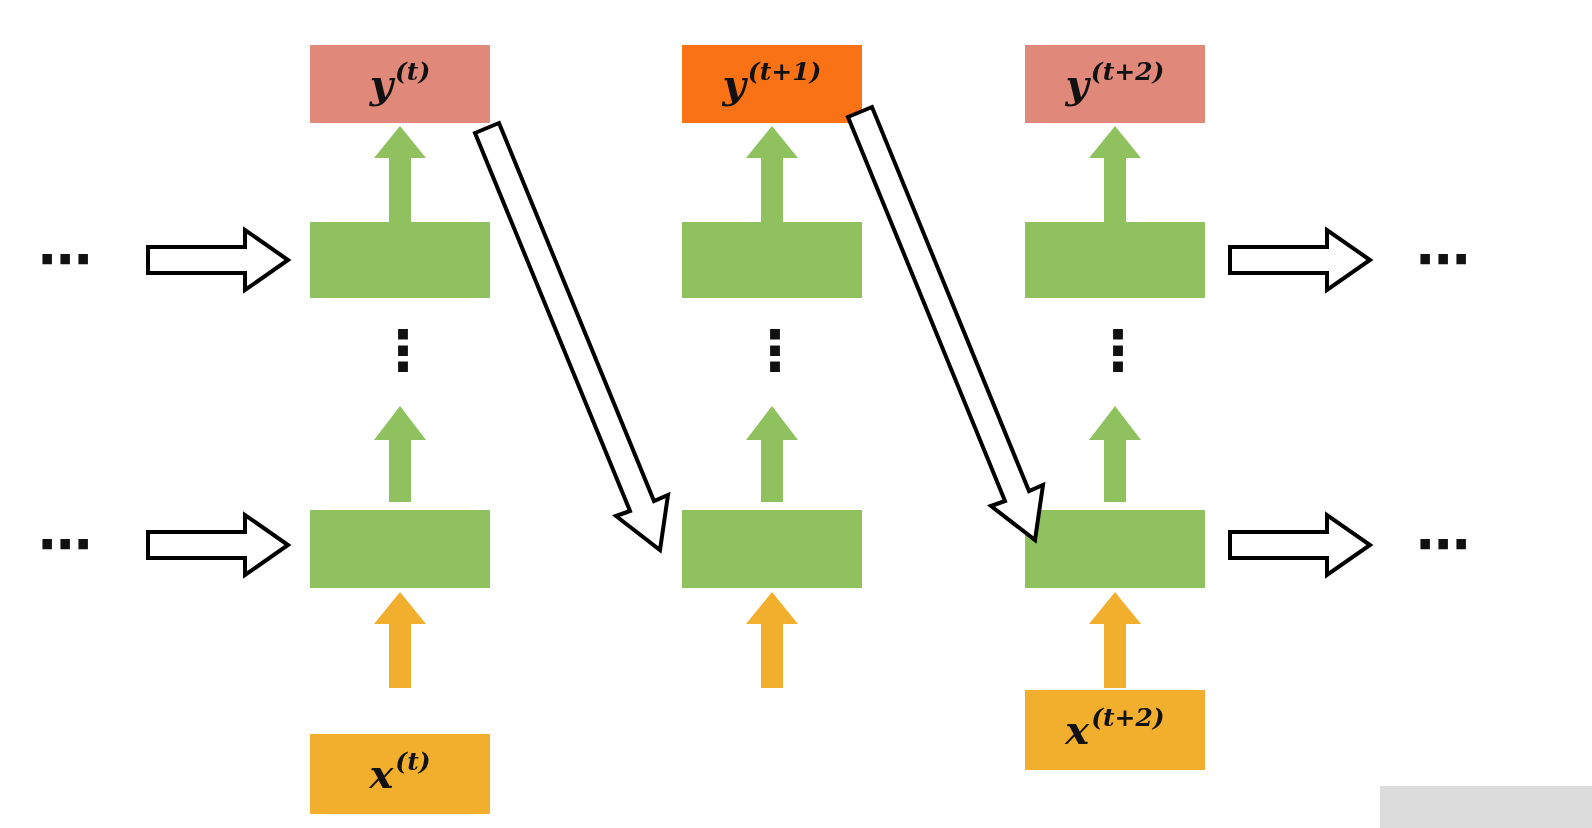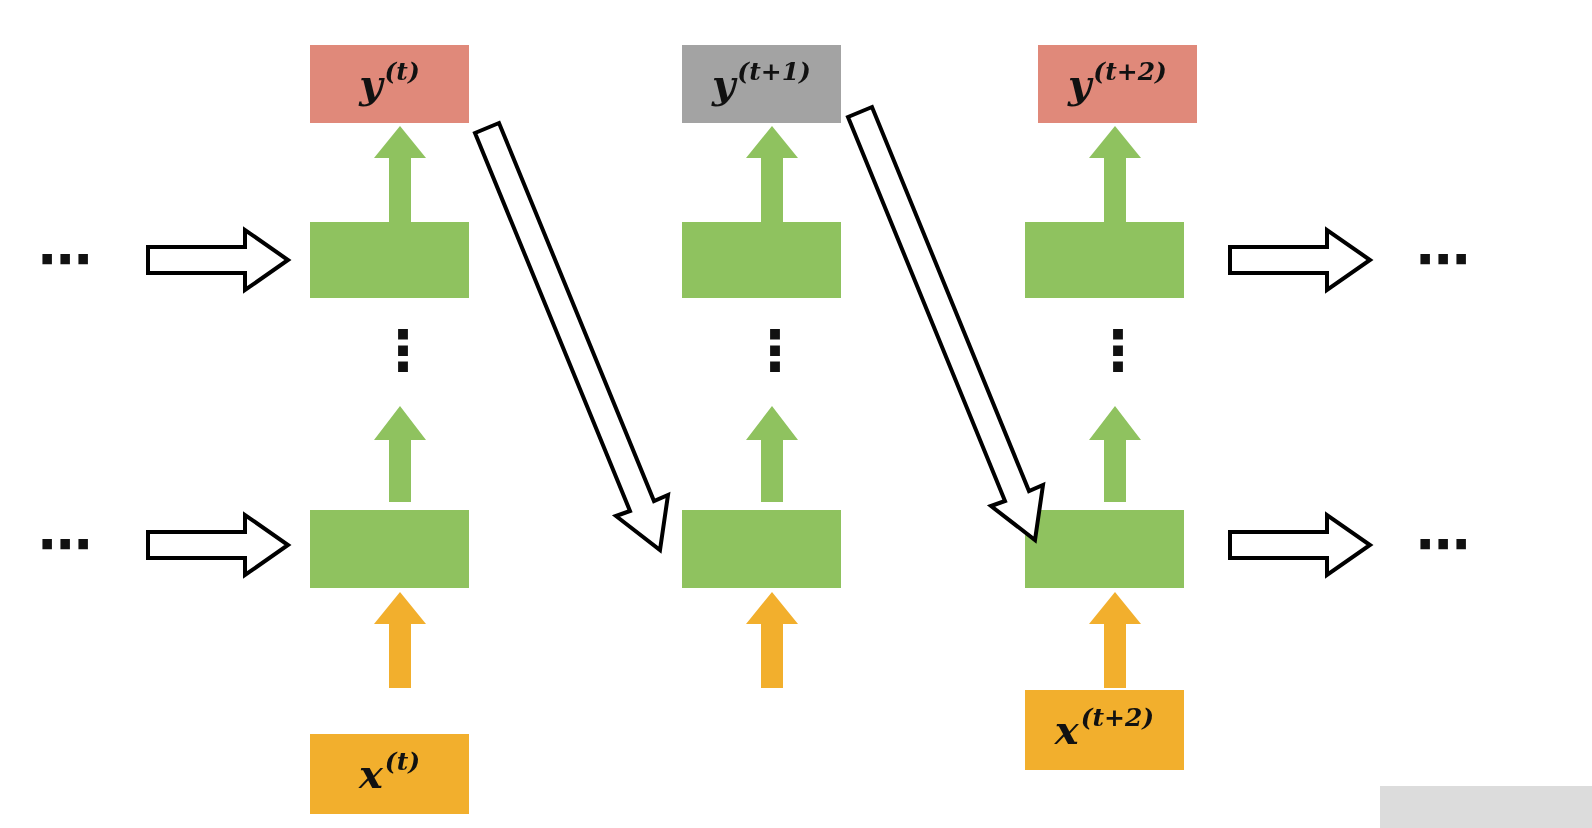--- a/index.html
+++ b/index.html
@@ -7,21 +7,21 @@
   .canvas {
     position: relative;
     width: 1592px;
     height: 828px;
     background: #ffffff;
     overflow: hidden;
     font-family: "DejaVu Serif", serif;
   }
   .box {
     position: absolute;
-    width: 159px;
+    width: 180px;
     display: flex;
     align-items: center;
     justify-content: center;
   }
   .lbl {
     font-weight: bold;
     font-style: italic;
     font-size: 40px;
     color: #111111;
     line-height: 1;
@@ -84,32 +84,32 @@
   <div class="box" style="left: 310px; top: 222px; height: 76px; background-color: rgb(143, 194, 95);"></div>
 
   <div class="vdots" style="left:375px; top:320px">⋮</div>
 
   <div class="box" style="left: 310px; top: 510px; height: 78px; background-color: rgb(143, 194, 95);"></div>
 
   <div class="box" style="left: 310px; top: 690px; height: 80px; background-color: rgb(242, 175, 45); margin-top: 44px;">
     <span class="lbl"><span>x</span><sup>(t)</sup></span>
   </div>
 
-  <div class="box" style="left: 682px; top: 45px; height: 78px; background-color: #a3a3a3;">
+  <div class="box" style="left: 682px; top: 45px; height: 78px; background-color: #f97316;">
     <span class="lbl"><span>y</span><sup>(t+1)</sup></span>
   </div>
 
   <div class="box" style="left: 682px; top: 222px; height: 76px; background-color: rgb(143, 194, 95);"></div>
 
   <div class="vdots" style="left:747px; top:320px">⋮</div>
 
   <div class="box" style="left: 682px; top: 510px; height: 78px; background-color: rgb(143, 194, 95);"></div>
 
 
-  <div class="box" style="left: 1025px; top: 45px; height: 78px; background-color: rgb(224, 137, 122); margin-left: 13px;">
+  <div class="box" style="left: 1025px; top: 45px; height: 78px; background-color: rgb(224, 137, 122);">
     <span class="lbl"><span>y</span><sup>(t+2)</sup></span>
   </div>
 
   <div class="box" style="left: 1025px; top: 222px; height: 76px; background-color: rgb(143, 194, 95);"></div>
 
   <div class="vdots" style="left:1090px; top:320px">⋮</div>
 
   <div class="box" style="left: 1025px; top: 510px; height: 78px; background-color: rgb(143, 194, 95);"></div>
 
   <div class="box" style="left: 1025px; top: 690px; height: 80px; background-color: rgb(242, 175, 45);">

